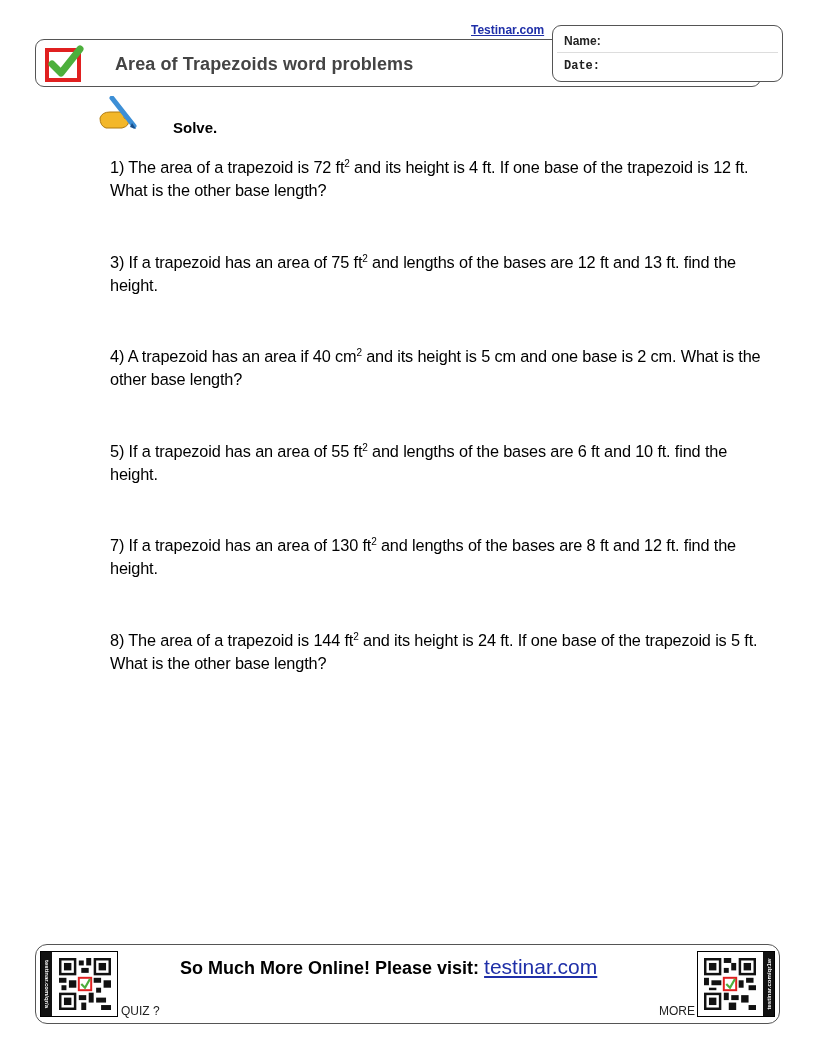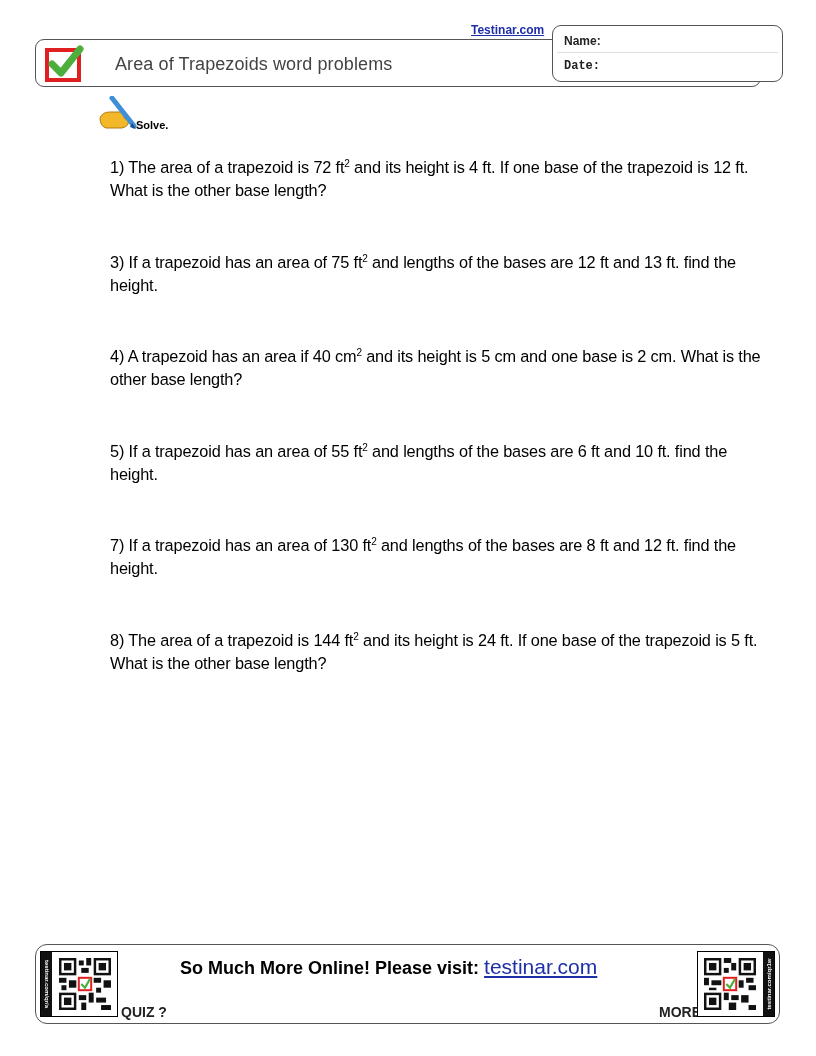--- a/index.html
+++ b/index.html
@@ -2,33 +2,33 @@
 <html><head>
 <meta charset="utf-8">
 <style>
   html, body { margin: 0; padding: 0; background: #fff; }
   body { width: 816px; height: 1056px; position: relative; overflow: hidden;
          font-family: "Liberation Sans", "DejaVu Sans", sans-serif; color: #000; }
 
   .header-box { position: absolute; left: 35px; top: 39px; width: 726px; height: 48px;
                 border: 1.5px solid #555; border-radius: 9px; box-sizing: border-box; }
   .logo { position: absolute; left: 44px; top: 44px; width: 40px; height: 40px; }
-  .title { position: absolute; left: 115px; top: 54px; font-size: 18px; font-weight: normal;
+  .title { position: absolute; left: 115px; top: 54px; font-size: 18px; font-weight: bold;
            color: #444; letter-spacing: 0.1px; }
   .site-link { position: absolute; left: 471px; top: 23px; font-size: 12px; font-weight: bold;
                color: #1f2fa8; text-decoration: underline; }
   .name-box { position: absolute; left: 552px; top: 25px; width: 231px; height: 57px;
               border: 1.5px solid #555; border-radius: 9px; background: #fff; box-sizing: border-box; }
   .name-row { position: absolute; left: 11px; font-size: 12px; font-weight: bold; color: #222; }
   .name-row.r1 { top: 8px; text-align: center; }
   .name-row.r2 { top: 33px; font-family: Liberation Mono, monospace; }
   .name-divider { position: absolute; left: 4px; right: 4px; top: 26px; height: 1px; background: #ddd; }
 
   .solve-icon { position: absolute; left: 98px; top: 96px; width: 40px; height: 36px; }
-  .solve-label { position: absolute; left: 136px; top: 119px; font-size: 11px; font-weight: bold; }
+  .solve-label { position: absolute; left: 136px; top: 119px; font-size: 15px; font-weight: bold; padding-left: 37px; }
 
   .problems { position: absolute; left: 110px; top: 156px; width: 655px; }
   .problem { font-size: 16.3px; line-height: 23px; height: 94.5px; letter-spacing: -0.15px; }
   .problem sup { font-size: 10px; line-height: 0; }
 
   .footer-box { position: absolute; left: 35px; top: 944px; width: 745px; height: 80px;
                 border: 1.5px solid #555; border-radius: 12px; box-sizing: border-box; }
   .qr { position: absolute; width: 78px; height: 66px; border: 1px solid #000; background: #fff;
         box-sizing: border-box; }
   .qr.left { left: 40px; top: 951px; }
@@ -36,21 +36,21 @@
   .qr .strip { position: absolute; top: 0; bottom: 0; width: 11px; background: #111; }
   .qr.left .strip { left: 0; }
   .qr.right .strip { right: 0; }
   .qr .strip span { position: absolute; left: 50%; top: 50%; font-size: 6px; color: #fff; white-space: nowrap;
                     font-weight: bold; }
   .qr.left .strip span { transform: translate(-50%,-50%) rotate(90deg); }
   .qr.right .strip span { transform: translate(-50%,-50%) rotate(-90deg); }
   .qr svg { position: absolute; top: 6px; width: 52px; height: 52px; }
   .qr.left svg { left: 18px; }
   .qr.right svg { left: 6px; }
-  .qr-label { position: absolute; font-size: 14px; font-weight: bold; color: #222; }
+  .qr-label { position: absolute; font-size: 12px; font-weight: normal; color: #222; }
   .qr-label.quiz { left: 121px; top: 1004px; }
   .qr-label.more { left: 647px; top: 1004px; margin-left: 12px; }
   .footer-text { position: absolute; left: 172px; top: 955px; font-size: 18px; font-weight: bold; margin-left: 8px; }
   .footer-link { color: #1f2fa8; text-decoration: underline; font-weight: normal; font-size: 21px; }
 </style>
 </head>
 <body>
 
 <div class="header-box"></div>
 <svg class="logo" viewBox="0 0 40 40">

